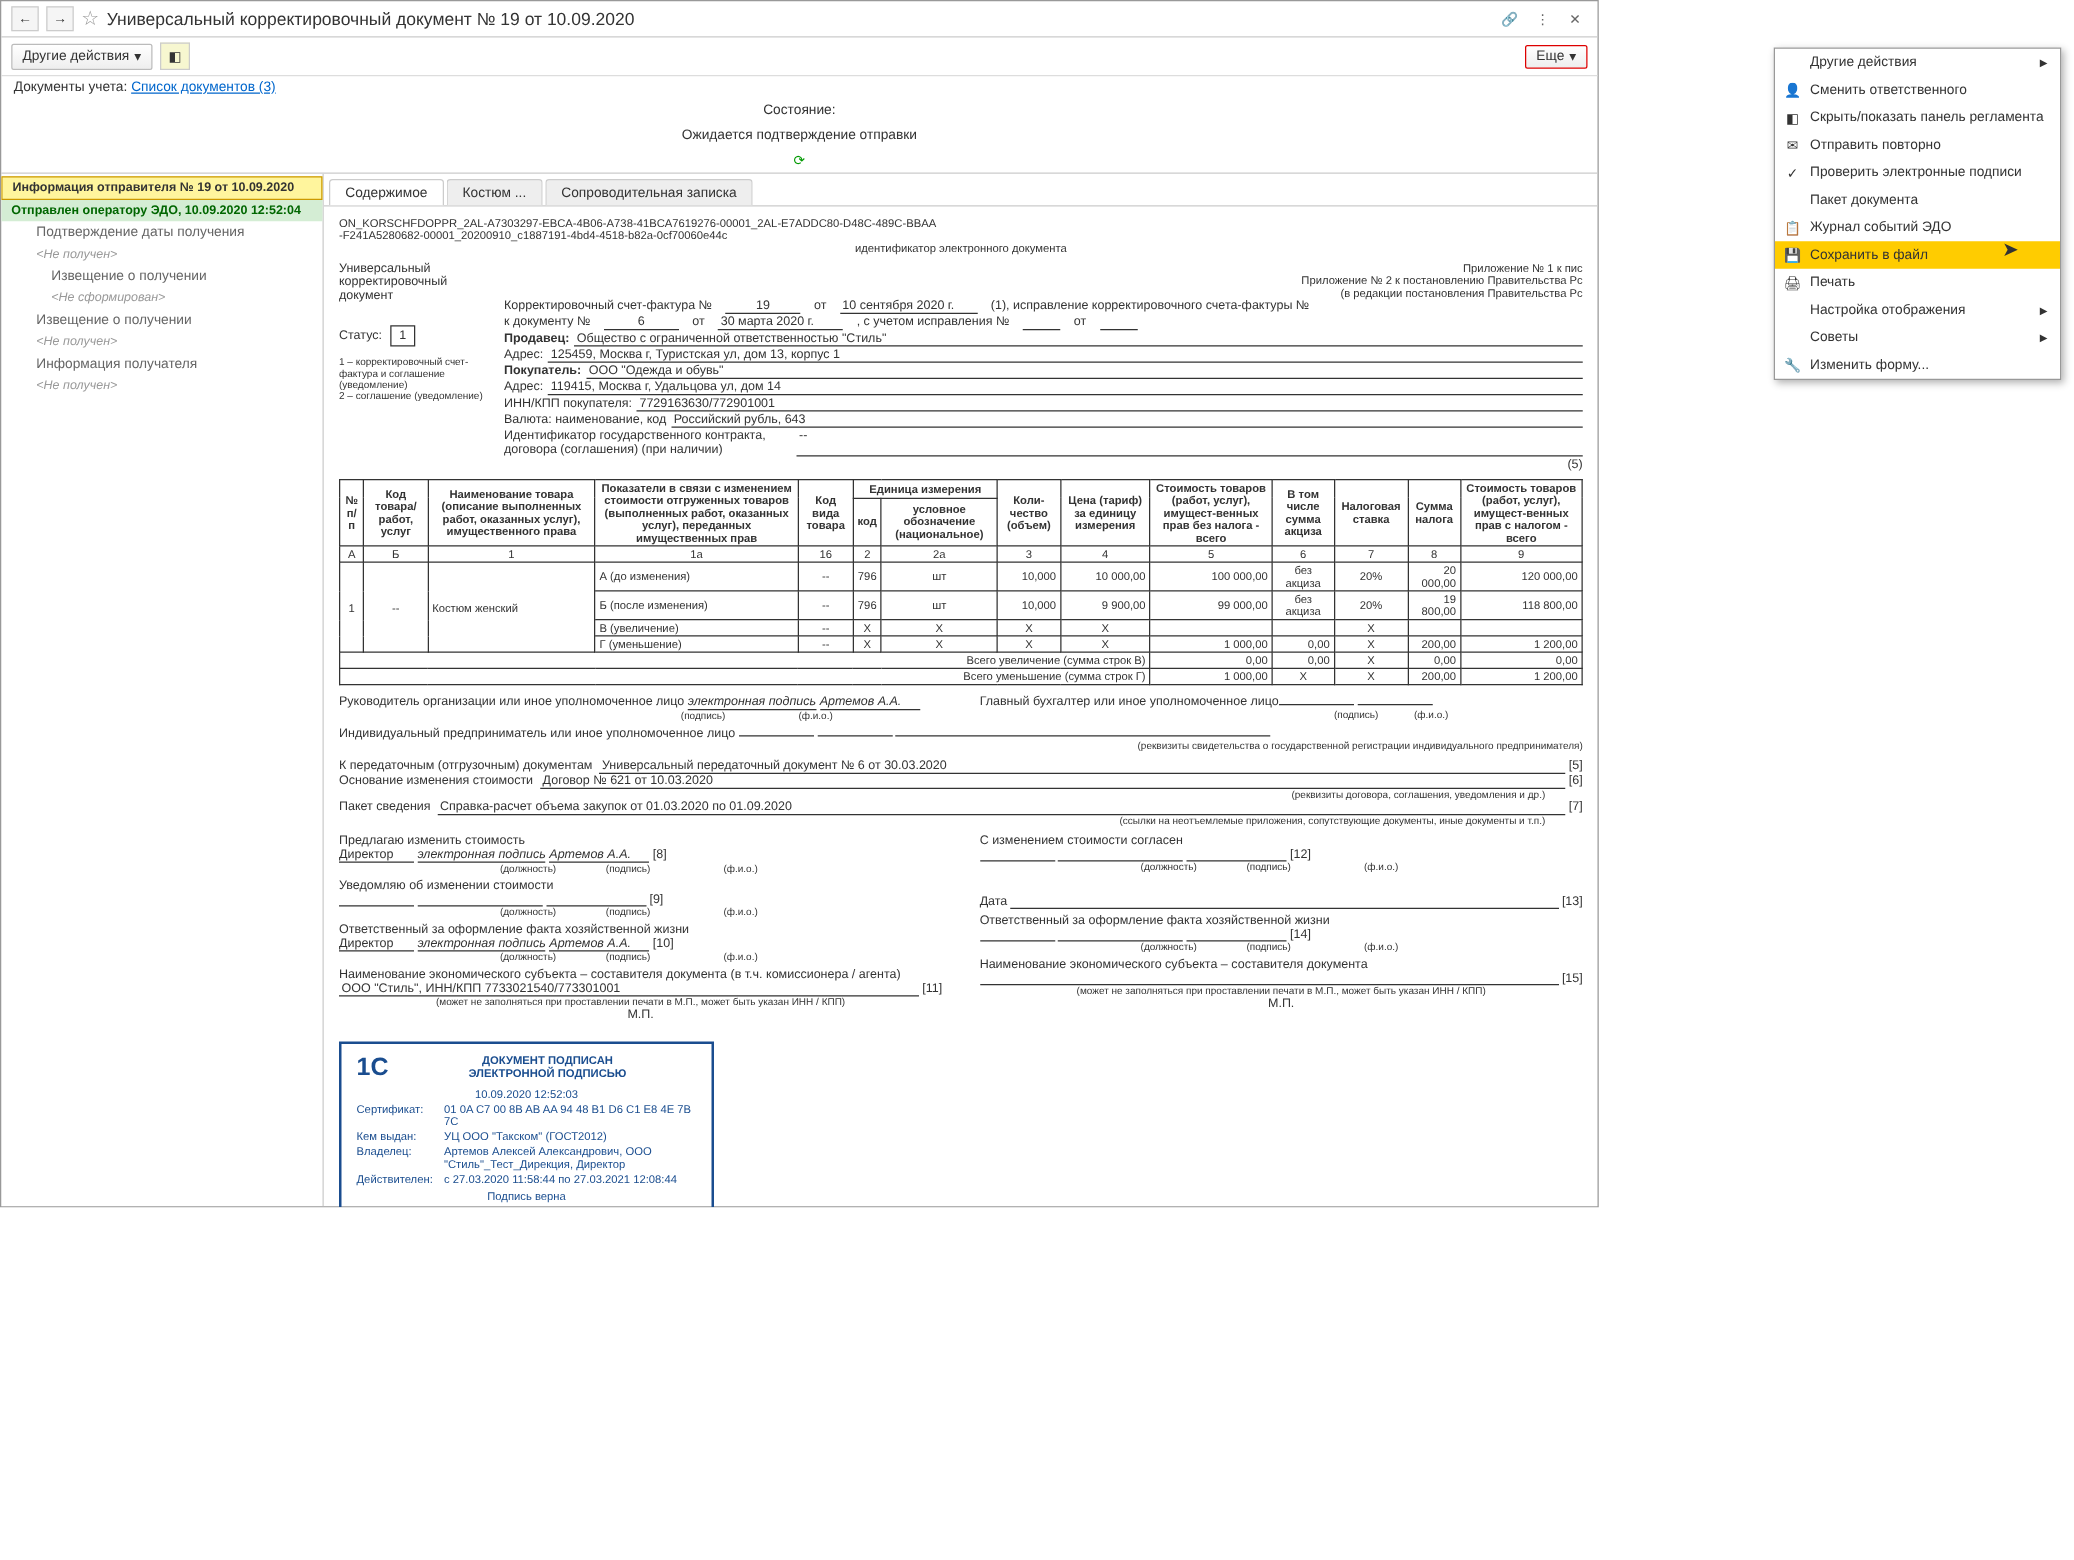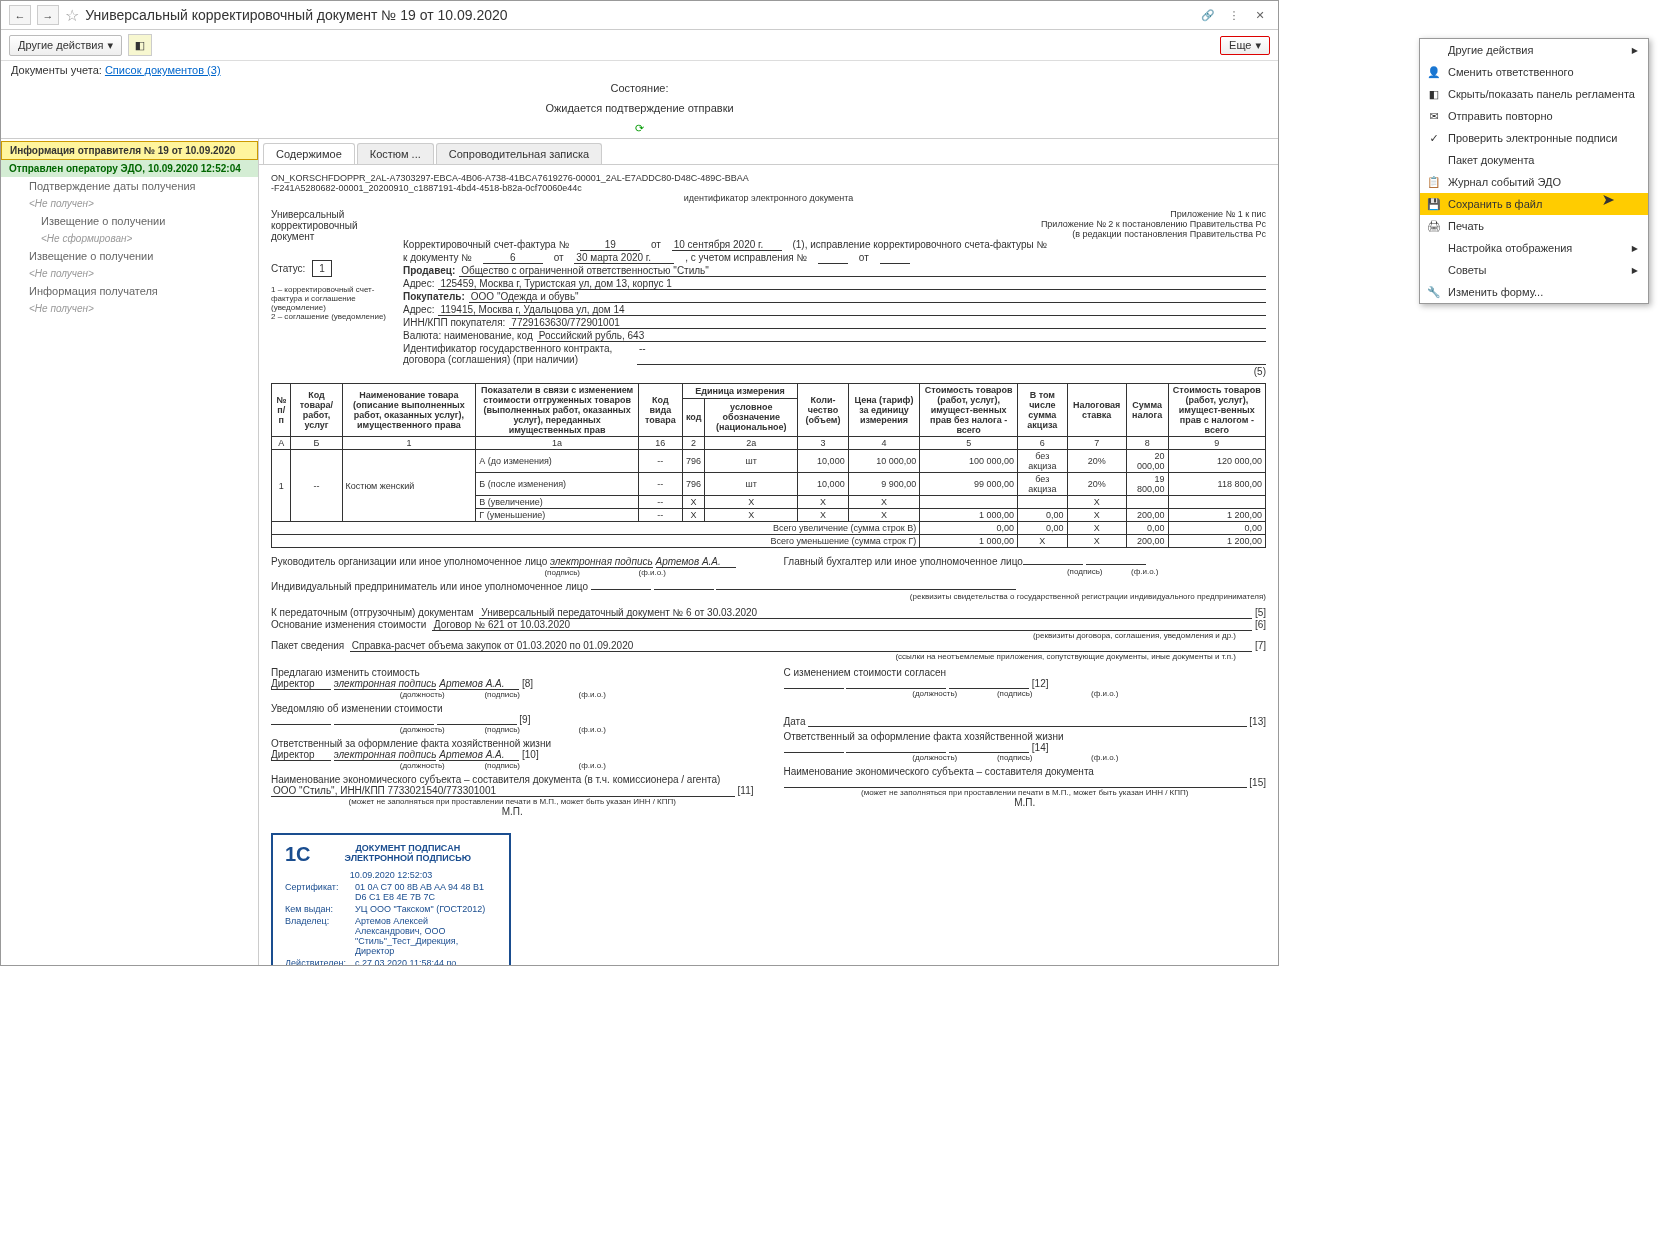--- a/index.html
+++ b/index.html
@@ -44,21 +44,21 @@
 .right-notes { text-align: right; font-size: 9px; }
 table.data-table { border-collapse: collapse; width: 100%; font-size: 9px; margin-top: 6px; }
 table.data-table th, table.data-table td { border: 1px solid #333; padding: 1px 3px; text-align: center; }
 table.data-table td.left { text-align: left; }
 table.data-table td.right { text-align: right; }
 .sig-block { margin-top: 8px; font-size: 10px; }
 .sig-row { display: flex; gap: 30px; }
 .sig-half { flex: 1; }
 .uline { border-bottom: 1px solid #333; display: inline-block; min-width: 80px; font-style: italic; }
 .small-label { font-size: 8px; text-align: center; }
-.stamp { border: 2px solid #1a4d8f; padding: 8px 12px; margin-top: 16px; width: 240px; font-size: 9px; color: #1a4d8f; }
+.stamp { border: 2px solid #1a4d8f; padding: 8px 12px; margin-top: 16px; width: 300px; font-size: 9px; color: #1a4d8f; }
 .stamp-title { text-align: center; font-weight: bold; }
 .stamp-row { display: flex; margin-top: 2px; }
 .stamp-k { width: 70px; }
 .stamp-v { flex: 1; }
 .stamp-footer { text-align: center; margin-top: 4px; }
 .dropdown-menu { position: absolute; top: 38px; right: 10px; width: 230px; background: #fff; border: 1px solid #999; box-shadow: 2px 2px 6px rgba(0,0,0,0.3); z-index: 100; font-size: 11px; }
 .menu-item { padding: 5px 10px 5px 28px; display: flex; align-items: center; cursor: pointer; position: relative; }
 .menu-item:hover, .menu-item.hover { background: #ffcc00; }
 .menu-icon { position: absolute; left: 6px; width: 16px; text-align: center; }
 .menu-arrow { margin-left: auto; font-size: 8px; }

